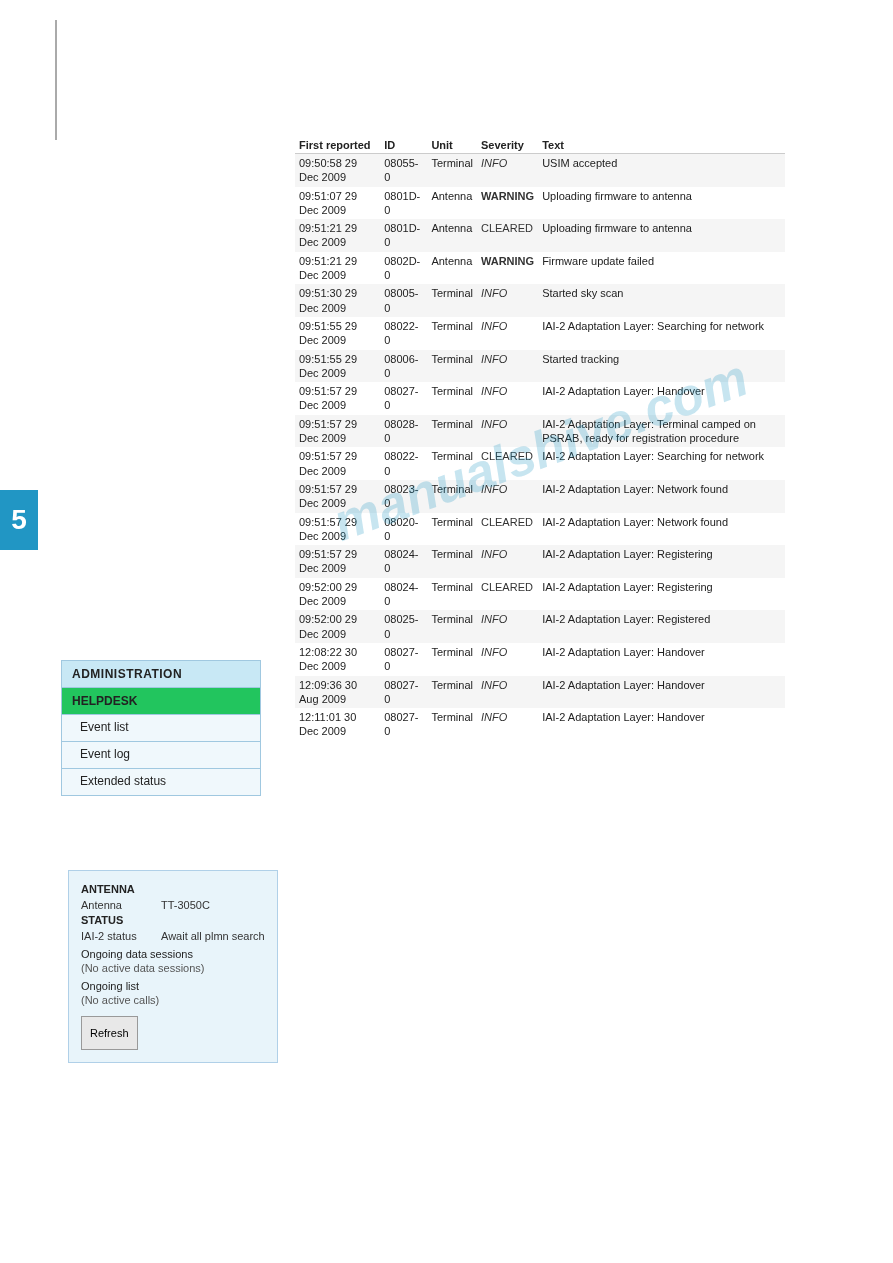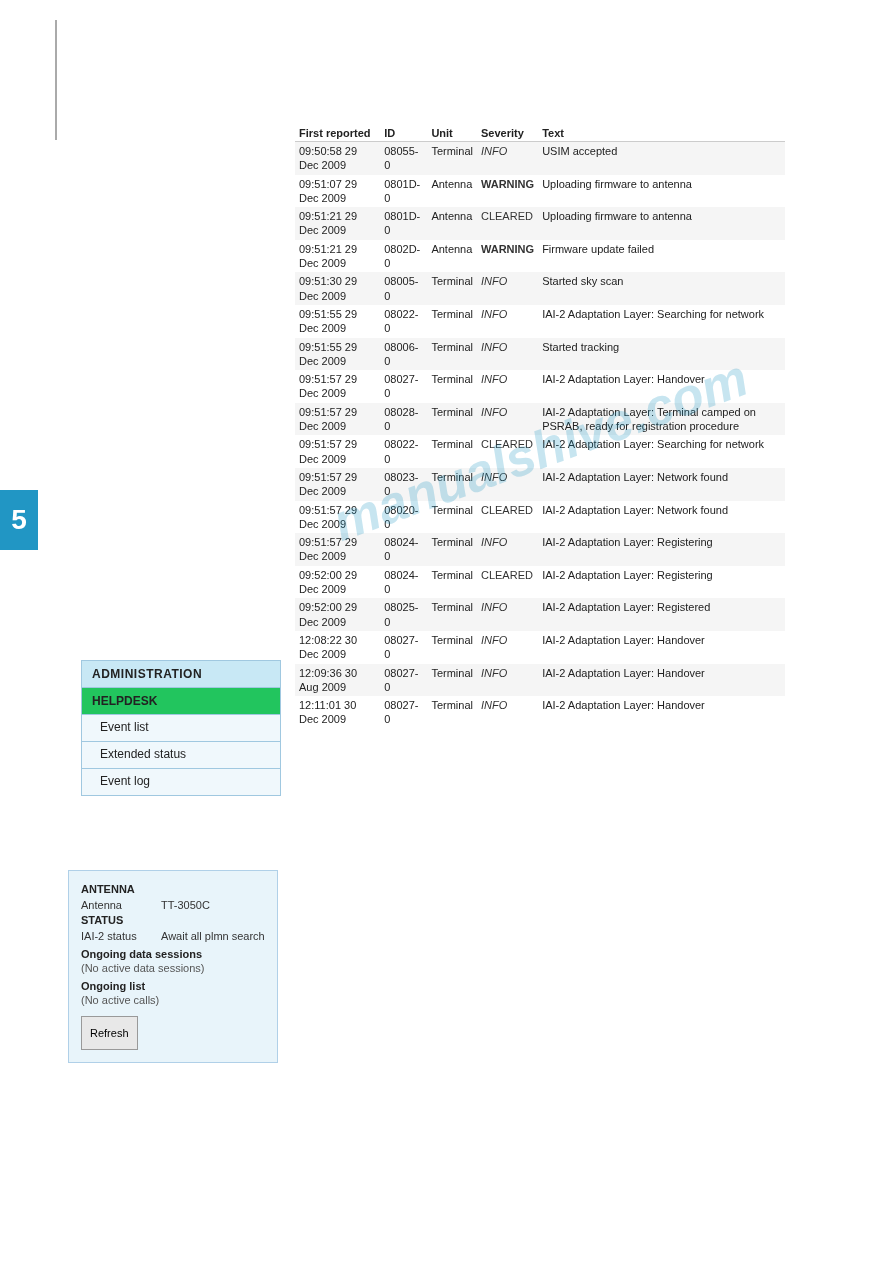--- a/index.html
+++ b/index.html
@@ -37,21 +37,21 @@
       top: 20px;
       width: 2px;
       height: 120px;
       background: #aaa;
     }
 
     
     .log-table-area {
       position: absolute;
       left: 295px;
-      top: 125px;
+      top: 137px;
       width: 490px;
     }
 
     .log-table {
       width: 100%;
       border-collapse: collapse;
       font-size: 11px;
     }
 
     .log-table th {
@@ -99,21 +99,21 @@
       font-size: 52px;
       font-weight: bold;
       transform: rotate(-20deg);
       white-space: nowrap;
       font-style: italic;
     }
 
     
     .sidebar {
       position: absolute;
-      left: 81px;
+      left: 61px;
       top: 660px;
       width: 200px;
     }
 
     .panel-admin {
       background: #c8e8f5;
       padding: 6px 10px;
       font-weight: bold;
       font-size: 12px;
       letter-spacing: 0.5px;
@@ -168,21 +168,21 @@
       width: 80px;
       font-weight: normal;
       color: #333;
     }
 
     .status-value {
       color: #333;
     }
 
     .status-subsection {
-      font-weight: bold;
+      font-weight: normal;
       margin-top: 6px;
       margin-bottom: 2px;
     }
 
     .status-note {
       color: #555;
       margin-bottom: 4px;
       font-style: normal;
     }
 
@@ -354,24 +354,24 @@
   <div class="panel-admin">
     <span>ADMINISTRATION</span>
   </div>
   <div class="panel-helpdesk">
     <span>HELPDESK</span>
   </div>
   <div class="panel-menu-item">
     <span>Event list</span>
   </div>
   <div class="panel-menu-item">
+    <span>Event log</span>
+  </div>
+  <div class="panel-menu-item">
     <span>Extended status</span>
-  </div>
-  <div class="panel-menu-item">
-    <span>Event log</span>
   </div>
 </div>
 
 <div class="status-panel">
   <div class="status-section-title">ANTENNA</div>
   <div class="status-row">
     <span class="status-label">Antenna</span>
     <span class="status-value">TT-3050C</span>
   </div>
   <div class="status-section-title">STATUS</div>

